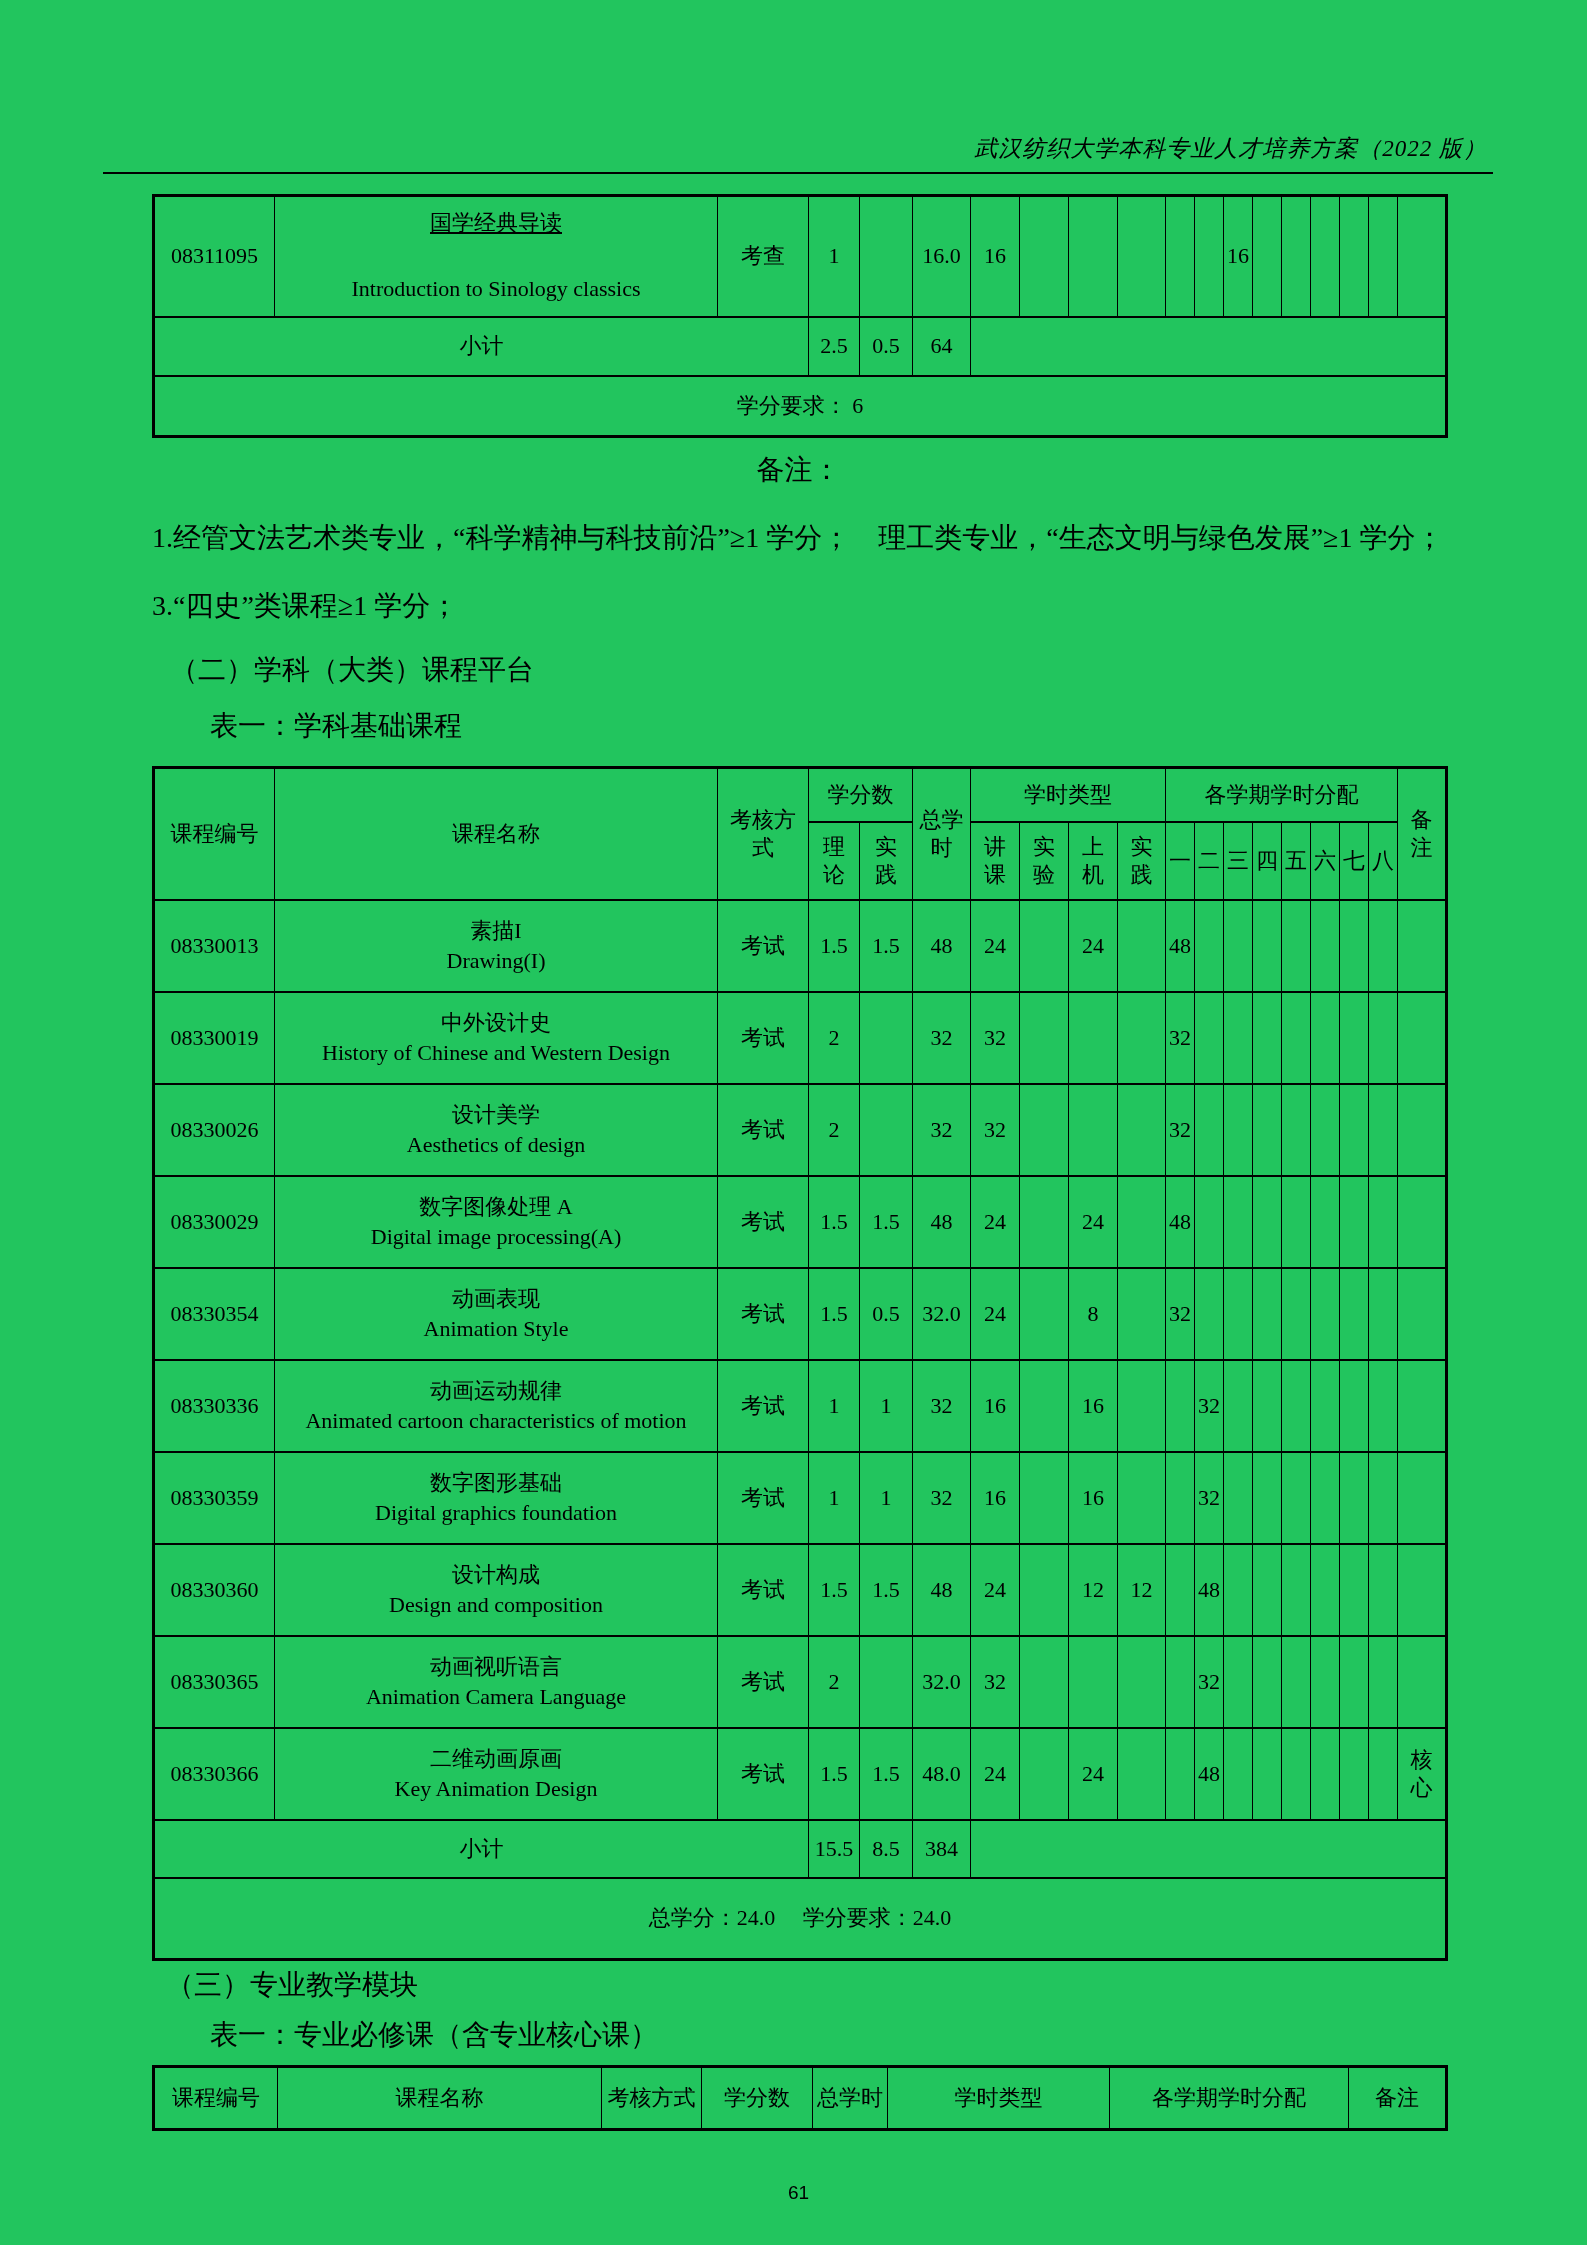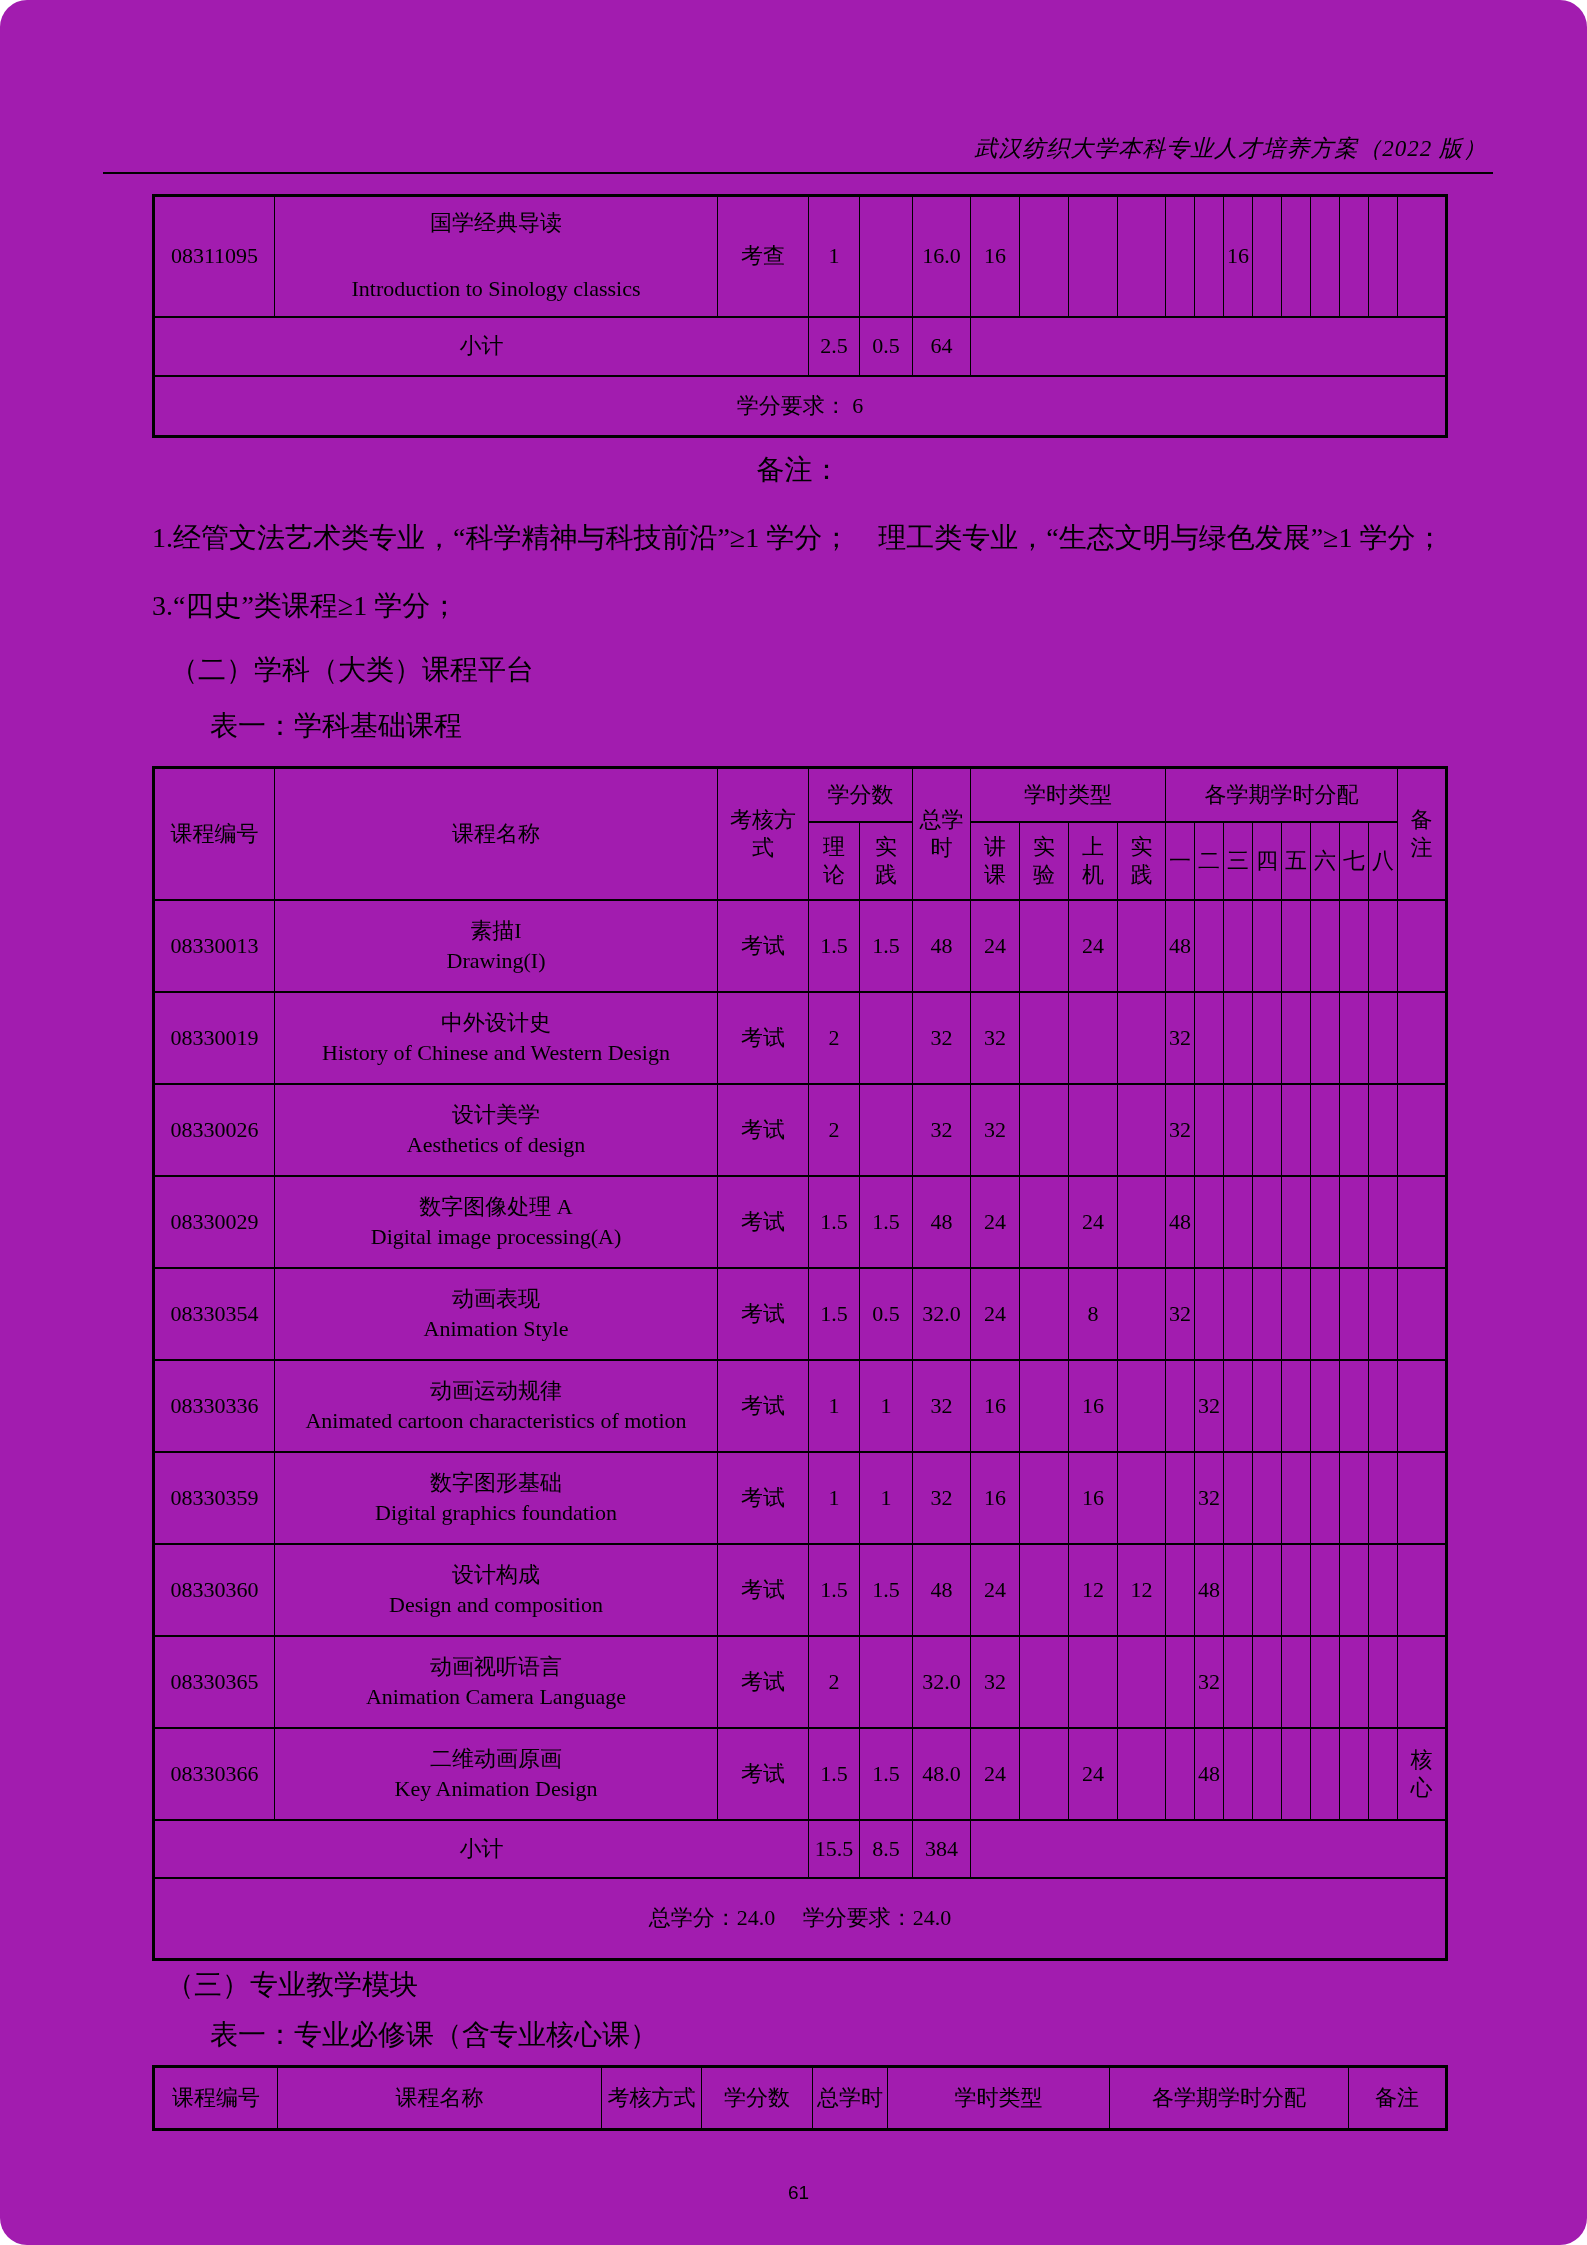--- a/index.html
+++ b/index.html
@@ -1,23 +1,22 @@
 <!DOCTYPE html>
 <html><head>
 <meta charset="utf-8">
 <style>
   * { margin:0; padding:0; box-sizing:border-box; }
   html,body { background:#ffffff; }
   .page {
     position:relative;
     width:1587px; height:2245px;
-    background:#a21caf; color:#000;
+    background:#22c55e; color:#000;
     font-family:"Liberation Serif","DejaVu Serif",serif;
     overflow:hidden;
-    border-radius:27px;
   }
   
   .doc-header .title {
     padding-top:134px; padding-right:100px;
     text-align:right; font-size:23px; line-height:30px;
     font-style:italic; letter-spacing:1px;
   }
   .doc-header .rule {
     margin:8px 0 0 103px; width:1390px; height:0;
     border-top:2px solid #000;
@@ -32,21 +31,21 @@
   table.tbl td {
     border-left:1px solid #000; border-right:1px solid #000;
     border-top:2px solid #000; border-bottom:2px solid #000;
     text-align:center; vertical-align:middle;
     font-size:22px; line-height:28px; padding:0 2px;
     overflow:hidden;
   }
   .pre { white-space:pre-line; }
   td.name-cell { text-align:left; padding:4px 10px; }
   td.name-cell .cn, td.name-cell .en { display:block; line-height:30px; }
-  td.gap-name .cn { margin-bottom:36px; }
+  td.gap-name .cn { margin-bottom:36px;text-decoration:underline; }
   tr.c-row1 { height:121px; }
   tr.c-sub  { height:59px; }
   tr.c-req  { height:61px; }
   tr.h-group { height:54px; }
   tr.h-sub   { height:78px; }
   tr.row      { height:92px; }
   tr.subtotal { height:58px; }
   tr.summary  { height:82px; }
   tr.m-head   { height:63px; }
   table.tbl.carry { margin-top:20px; }

